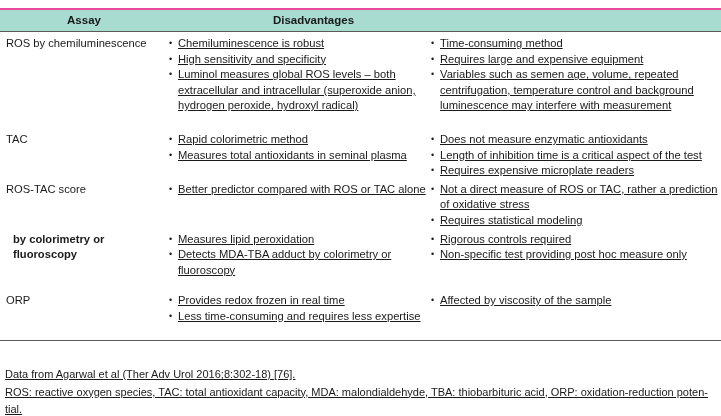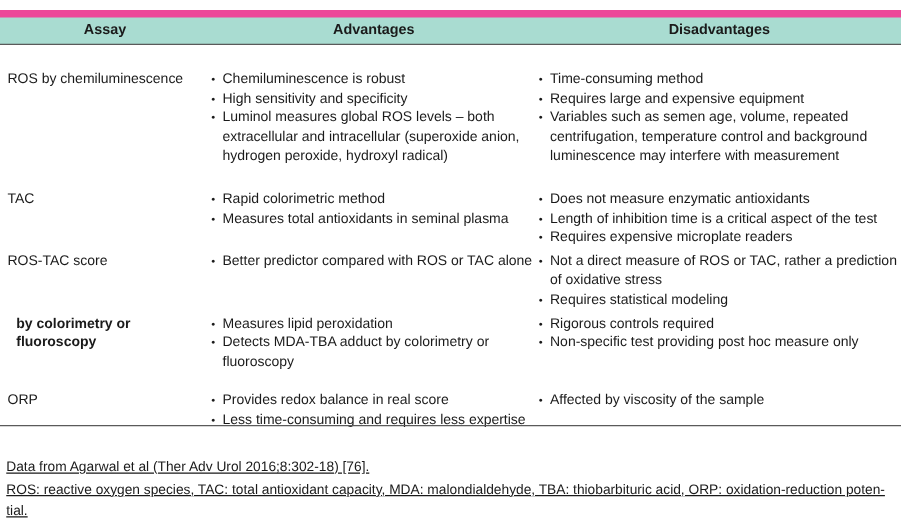--- a/index.html
+++ b/index.html
@@ -1,42 +1,41 @@
 <!DOCTYPE html>
 <html><head>
 <meta charset="utf-8">
 <style>
   html, body { margin:0; padding:0; background:#ffffff; }
   body { width:721px; height:416px; overflow:hidden; font-family:"Liberation Sans", "DejaVu Sans", sans-serif; color:#1a1a1a; font-size:11.2px; position:relative; }
   .table { position:absolute; left:0; top:8px; width:721px; }
-  .header { display:flex; height:21px; background:#a9dcd1; border-top:6px solid #ec4899; border-bottom:1px solid #5a5a5a; font-weight:bold; font-size:11.5px; line-height:21px; }
+  .header { display:flex; height:21px; background:#a9dcd1; border-top:2px solid #ec4899; border-bottom:1px solid #5a5a5a; font-weight:bold; font-size:11.5px; line-height:21px; }
   .header div { text-align:center; }
   .c1 { width:168px; }
   .c2 { width:262px; }
   .c3 { width:291px; }
   .row { display:flex; line-height:15.6px; }
   .row .c1 { padding-left:6px; box-sizing:border-box; }
   .ind { padding-left:7px;font-weight:bold; }
-  ul { list-style:none; margin:0; padding:0; }
+  ul { list-style:none; margin:0; padding:0;text-decoration:underline; }
   li { position:relative; padding-left:10px; }
   li::before { content:"\2022"; position:absolute; left:1px; top:0; font-size:9px; }
   .bottom-rule { position:absolute; left:0; top:340px; width:721px; height:1px; background:#5a5a5a; }
   .foot { position:absolute; left:5px; top:366px; width:712px; font-size:11px; line-height:17.5px;text-decoration:underline; }
 </style>
 </head>
 <body>
 
 <div class="table">
   <div class="header">
     <div class="c1">Assay</div>
-    <div class="c2">Advantages</div>
     <div class="c3">Disadvantages</div>
   </div>
   <div id="rows">
-      <div class="row" style="margin-top: 20px;">
+      <div class="row" style="margin-top: 4px;">
         <div class="c1">
           <div>ROS by chemiluminescence</div>
         </div>
         <div class="c2">
           <ul>
             <li>Chemiluminescence is robust</li>
             <li>High sensitivity and specificity</li>
             <li>Luminol measures global ROS levels – both extracellular and intracellular (superoxide anion, hydrogen peroxide, hydroxyl radical)</li>
           </ul>
         </div>
@@ -99,21 +98,21 @@
             <li>Non-specific test providing post hoc measure only</li>
           </ul>
         </div>
       </div>
       <div class="row" style="margin-top: 15px;">
         <div class="c1">
           <div>ORP</div>
         </div>
         <div class="c2">
           <ul>
-            <li>Provides redox balance in real score</li>
+            <li>Provides redox frozen in real time</li>
             <li>Less time-consuming and requires less expertise</li>
           </ul>
         </div>
         <div class="c3">
           <ul>
             <li>Affected by viscosity of the sample</li>
           </ul>
         </div>
       </div>
     </div>

